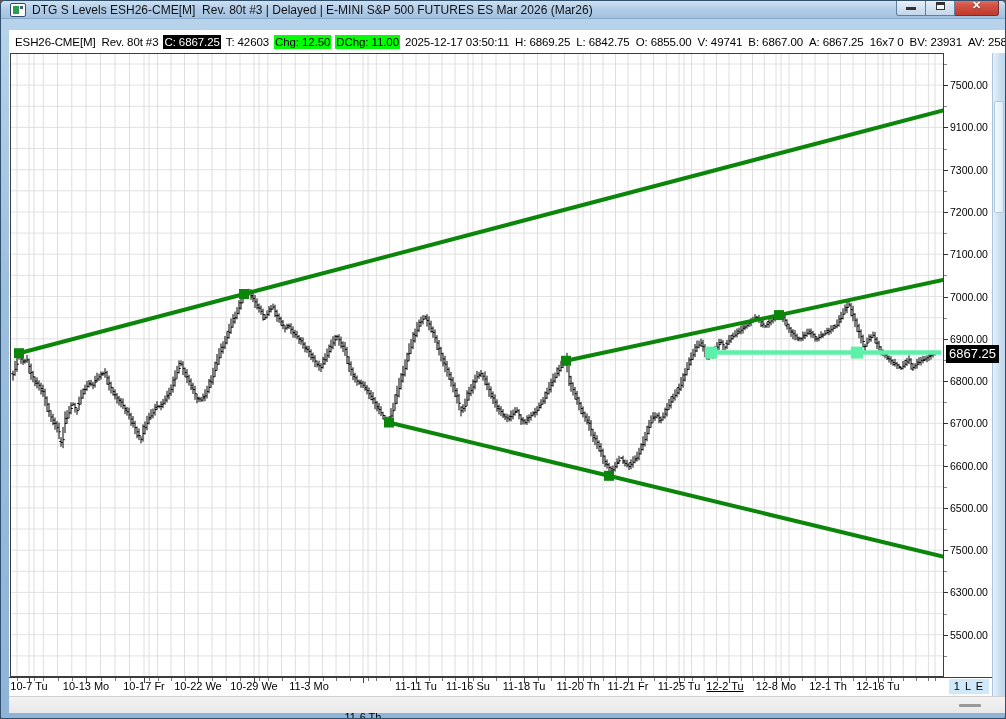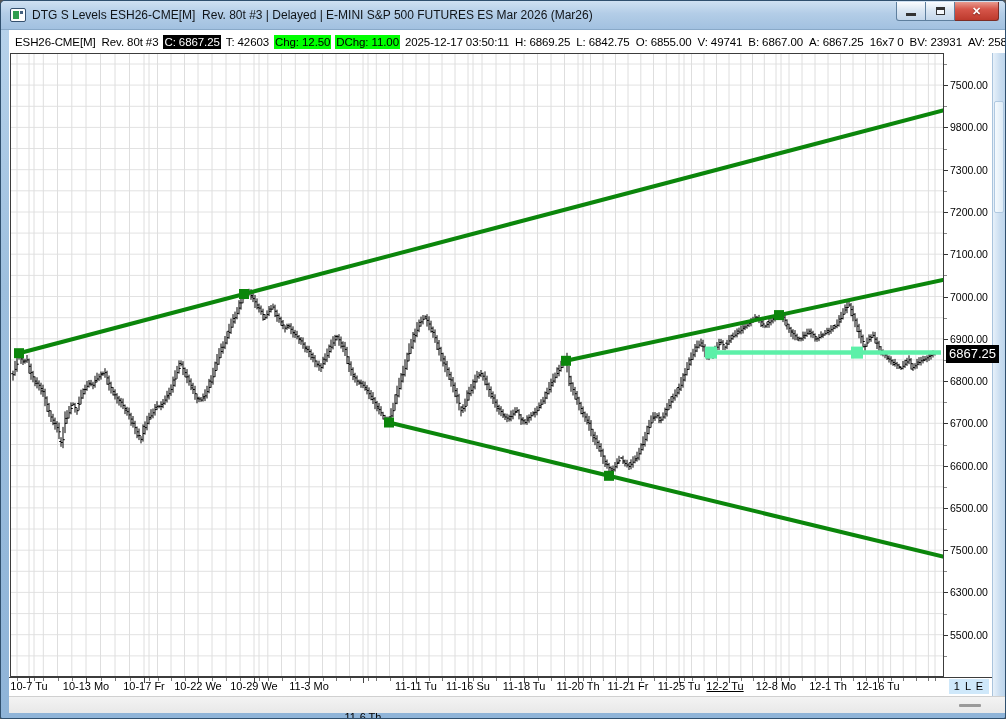--- a/index.html
+++ b/index.html
@@ -4,21 +4,21 @@
 <style>
   * { box-sizing: border-box; margin: 0; padding: 0; }
   body { font-family: "Liberation Sans", sans-serif; background: #555; }
   .window {
     position: relative; width: 1006px; height: 719px;
     background: linear-gradient(to bottom, #b9d4ec, #9dbfde 40%, #8fb4d8);
     border: 1px solid #30506e; border-radius: 5px 5px 2px 2px;
     overflow: hidden;
   }
   .titlebar {
-    position: absolute; left: 0; top: 0; width: 100%; height: 29px;
+    position: absolute; left: 0; top: 0; width: 100%; height: 18px;
     display: flex; align-items: center;
     background: linear-gradient(to bottom, #cfe1f2, #b3cde7 45%, #a2c1e0);
     border-bottom: 1px solid #89a9c8; padding: 0 6px 0 9px;
   }
   .app-icon { width: 16px; height: 14px; background: #fdfdfd; border: 1px solid #34506e;
     border-radius: 2px; position: relative; flex: 0 0 auto; }
   .app-icon::before { content:""; position:absolute; left:2px; top:2px; width:6px; height:8px; background:#2f9d4e; }
   .app-icon::after { content:""; position:absolute; right:2px; top:2px; width:3px; height:3px; background:#44607e; }
   .title-text { font-size: 12px; color: #101418; margin-left: 6px; white-space: pre;
     overflow: hidden; flex: 1 1 auto; }
@@ -247,21 +247,21 @@
           <div class="ylabel" style="top: 278.8px;">6900.00</div>
           <div class="ytick" style="top: 285.8px; width: 4px;"></div>
           <div class="ylabel" style="top: 236.5px;">7000.00</div>
           <div class="ytick" style="top: 243.5px; width: 4px;"></div>
           <div class="ylabel" style="top: 194.2px;">7100.00</div>
           <div class="ytick" style="top: 201.2px; width: 4px;"></div>
           <div class="ylabel" style="top: 152px;">7200.00</div>
           <div class="ytick" style="top: 159px; width: 4px;"></div>
           <div class="ylabel" style="top: 109.7px;">7300.00</div>
           <div class="ytick" style="top: 116.7px; width: 4px;"></div>
-          <div class="ylabel" style="top: 67.4px;">9800.00</div>
+          <div class="ylabel" style="top: 67.4px;">9100.00</div>
           <div class="ytick" style="top: 74.4px; width: 4px;"></div>
           <div class="ylabel" style="top: 25.1px; text-align: center;">7500.00</div>
           <div class="ytick" style="top: 32.1px; width: 4px;"></div>
           <div class="ytick" style="top: 602.9px; width: 3px; background: rgb(136, 136, 136);"></div>
           <div class="ytick" style="top: 560.6px; width: 3px; background: rgb(136, 136, 136);"></div>
           <div class="ytick" style="top: 518.3px; width: 3px; background: rgb(136, 136, 136);"></div>
           <div class="ytick" style="top: 476px; width: 3px; background: rgb(136, 136, 136);"></div>
           <div class="ytick" style="top: 433.8px; width: 3px; background: rgb(136, 136, 136);"></div>
           <div class="ytick" style="top: 391.5px; width: 3px; background: rgb(136, 136, 136);"></div>
           <div class="ytick" style="top: 349.2px; width: 3px; background: rgb(136, 136, 136);"></div>

